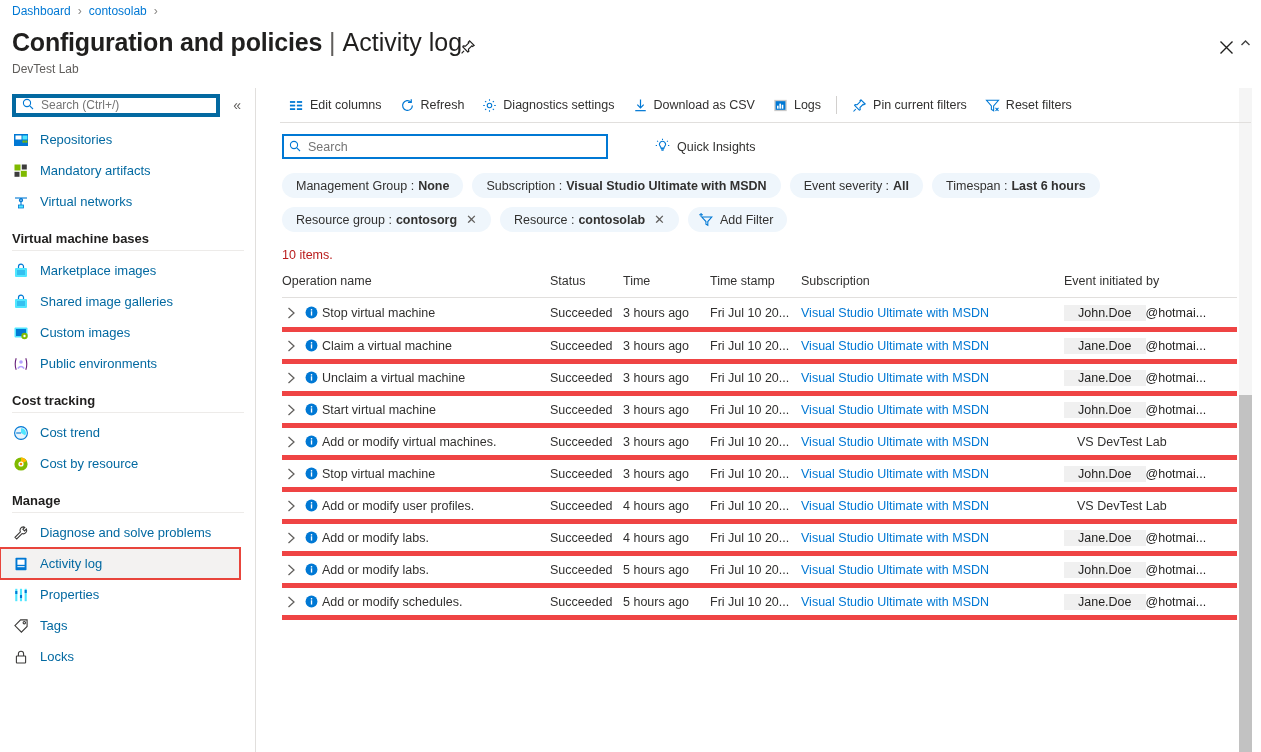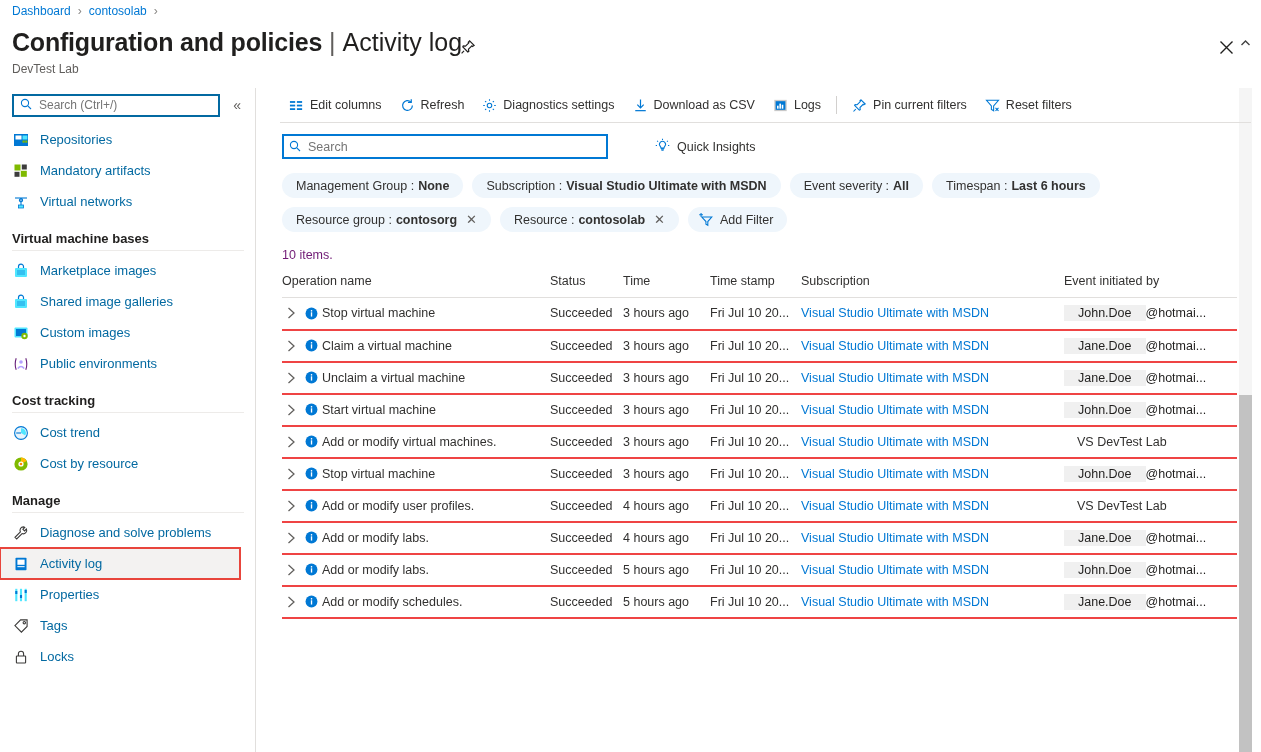--- a/index.html
+++ b/index.html
@@ -43,21 +43,21 @@
   
   .sidebar {
     position: absolute; left: 0; top: 88px; width: 256px; height: 664px;
     background: #ffffff;
   }
   .side-search-row {
     display: flex; align-items: center; padding: 0 10px 0 12px; height: 34px;
   }
   .side-search {
     position: relative; width: 210px; height: 23px;
-    border: 2px solid #0369a1; background: #fff;
+    border: 4px solid #0369a1; background: #fff;
     display: flex; align-items: center;
   }
   .side-search .mag { margin: 0 5px 0 6px; flex: none; }
   .side-search input {
     border: 0; outline: 0; font-size: 12px; color: #605e5c;
     font-family: "Liberation Sans", sans-serif; width: 160px; background: transparent;
   }
   .collapse-btn {
     margin-left: 8px; font-size: 14px; color: #605e5c; cursor: pointer;
     width: 18px; text-align: center;
@@ -134,31 +134,31 @@
   .filters { padding: 14px 0 0 12px; display: flex; flex-wrap: wrap; gap: 9px; max-width: 900px; }
   .pill {
     height: 25px; border-radius: 13px; background: #eff6fc; color: #323130;
     display: inline-flex; align-items: center; padding: 0 14px;
     font-size: 12.5px; cursor: pointer; white-space: nowrap;
   }
   .pill b { font-weight: bold; margin-left: 4px; }
   .pill .x { margin-left: 9px; color: #605e5c; font-size: 13px; cursor: pointer; }
   .pill.addfilter { color: #323130; gap: 6px; padding: 0 14px 0 11px; }
 
-  .items-count { padding: 16px 0 0 12px; font-size: 12.5px; color: #701a75; }
+  .items-count { padding: 16px 0 0 12px; font-size: 12.5px; color: #b91c1c; }
 
   
   table.log { width: 955px; margin-left: 12px; margin-top: 12px; border-collapse: collapse; }
   table.log th {
     text-align: left; font-size: 12.5px; font-weight: normal; color: #323130;
     padding: 0 0 9px 0; border-bottom: 1px solid #e1dfdd; vertical-align: bottom;
   }
   table.log td {
     font-size: 12.5px; color: #323130; padding: 0; height: 32px;
-    border-bottom: 2px solid #ef4444; vertical-align: middle; white-space: nowrap;
+    border-bottom: 5px solid #ef4444; vertical-align: middle; white-space: nowrap;
   }
   .col-op   { width: 268px; }
   .col-st   { width: 73px; }
   .col-tm   { width: 87px; }
   .col-ts   { width: 91px; }
   .col-sub  { width: 263px; }
   .col-init { width: 173px; }
 
   .opcell { display: flex; align-items: center; gap: 0; }
   .chev {

